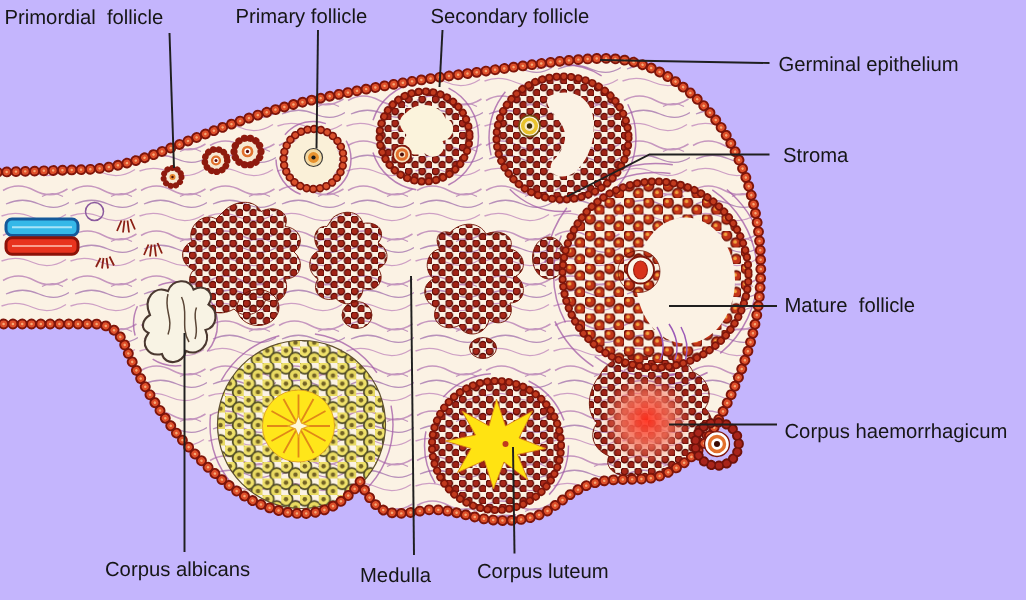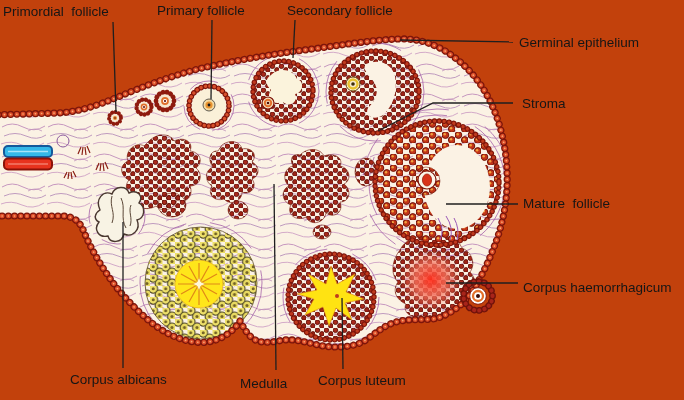--- a/index.html
+++ b/index.html
@@ -1,16 +1,16 @@
 <!DOCTYPE html>
 <html><head>
 <meta charset="utf-8">
 <style>
   html,body{margin:0;padding:0;background:#ffffff;}
-  .stage{position:relative;width:684px;height:400px;background:#c2410c;overflow:hidden;
+  .stage{position:relative;width:684px;height:400px;background:#c4b5fd;overflow:hidden;
          font-family:"Liberation Sans", sans-serif;}
   svg{display:block;}
   svg text{font-family:"Liberation Sans", sans-serif;font-size:13.5px;fill:#161616;white-space:pre;}
   .leader{stroke:#1f1f1f;stroke-width:1.3;fill:none;}
   .beadD{fill:none;stroke:#7e150a;stroke-width:7.2;stroke-dasharray:0.1 6.1;stroke-linecap:round;}
   .beadM{fill:none;stroke:#de4f2a;stroke-width:4.6;stroke-dasharray:0.1 6.1;stroke-linecap:round;}
   .beadH{fill:none;stroke:#f6ab77;stroke-width:1.6;stroke-dasharray:0.1 6.1;stroke-linecap:round;}
   .rimD{fill:none;stroke:#7e150a;stroke-width:5.4;stroke-dasharray:0.1 4.8;stroke-linecap:round;}
   .rimM{fill:none;stroke:#c03a1e;stroke-width:3.2;stroke-dasharray:0.1 4.8;stroke-linecap:round;}
   .arc{fill:none;stroke:#a25aa6;stroke-width:1;opacity:.75;}

